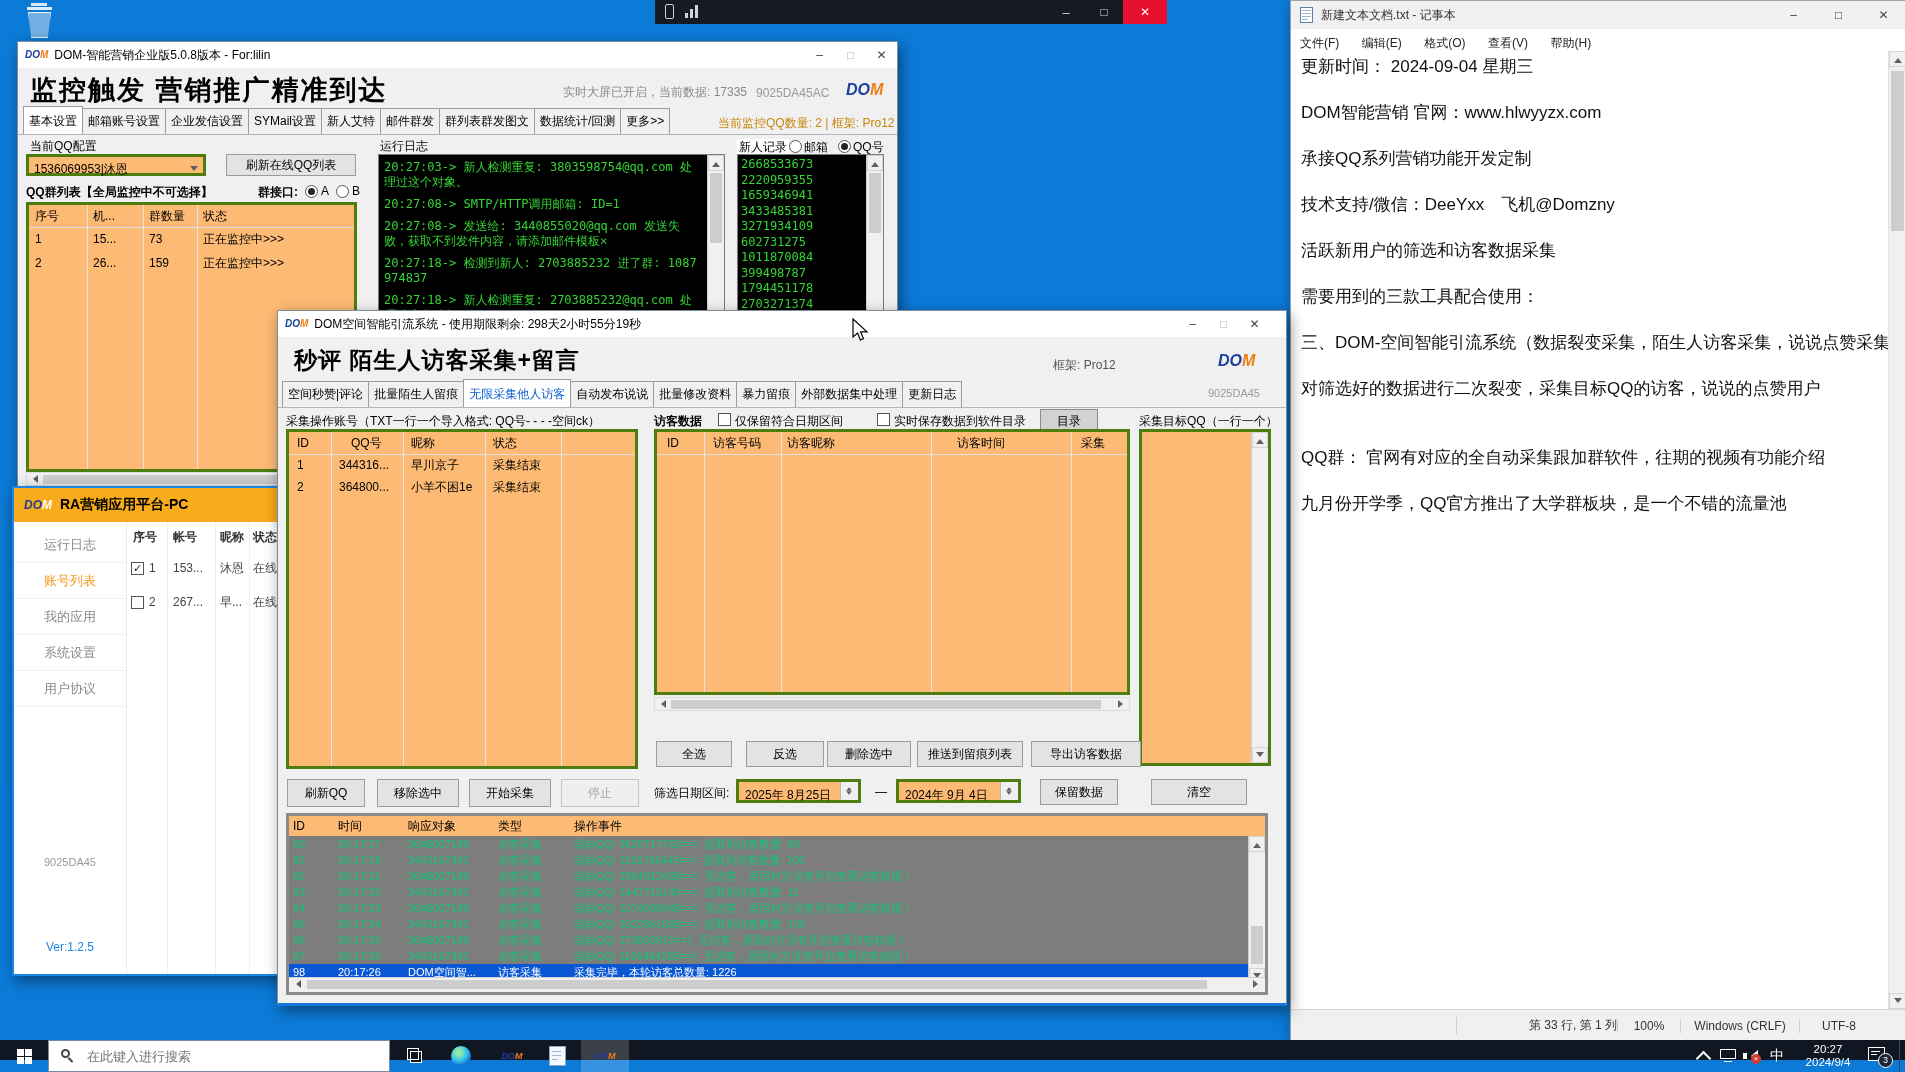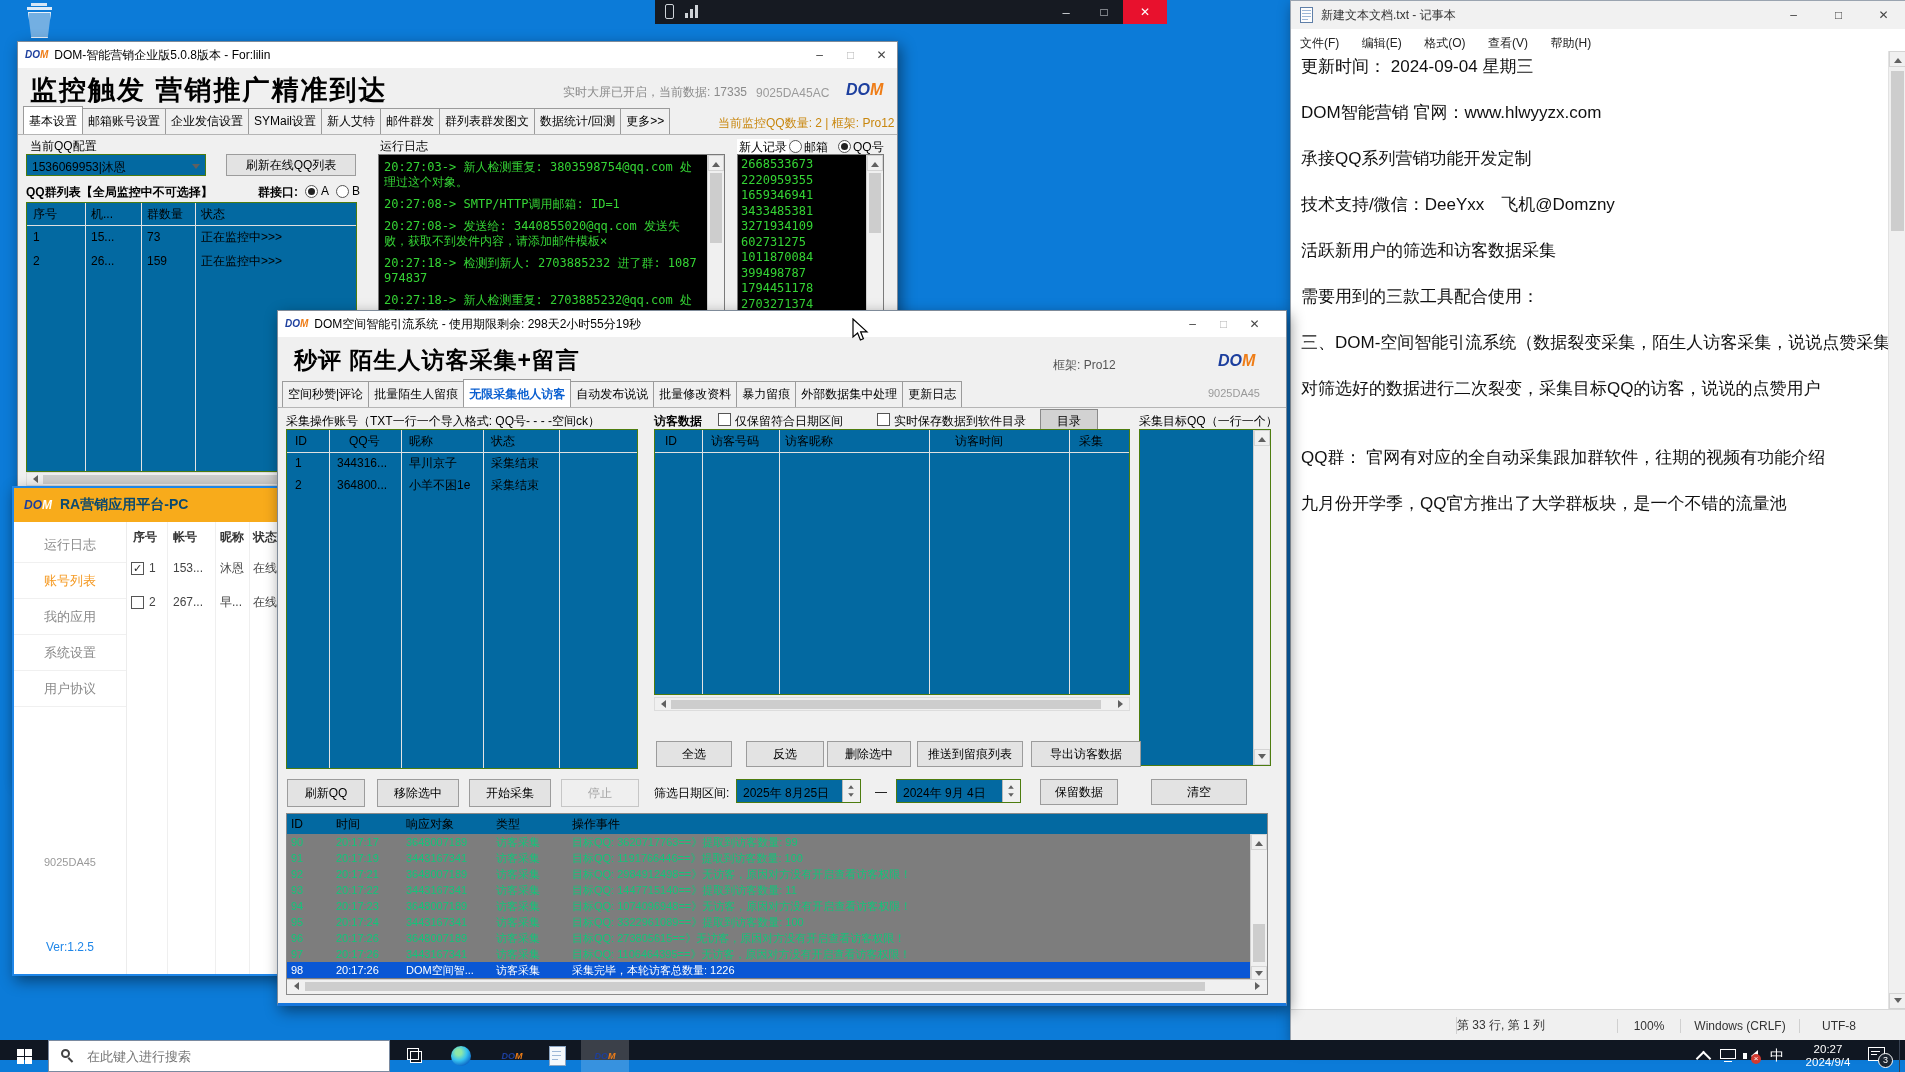--- a/index.html
+++ b/index.html
@@ -11,21 +11,21 @@
   .wbtn{width:31px;height:100%;display:flex;align-items:center;justify-content:center;font-size:12px;color:#444}
   .wbtn.dim{color:#b5b5b5}
   .logo{font-style:italic;font-weight:900;line-height:1}
   .logo i{font-style:italic;color:#1d3f9e}
   .logo u{text-decoration:none;color:#ef7d17}
   .tabs{position:absolute;display:flex;align-items:flex-end}
   .tab{padding:4px 5px;font-size:12px;border:1px solid #9b9b9b;border-bottom:none;background:#f0f0f0;color:#000;margin-right:-1px;white-space:nowrap}
   .tab.on{background:#fff;padding-top:6px}
   .btn{position:absolute;background:#e3e3e3;border:1px solid #9c9c9c;font-size:12px;display:flex;align-items:center;justify-content:center;color:#000;box-sizing:border-box}
   .btn.dis{color:#a5a5a5;background:#efefef;border-color:#c6c6c6}
-  .panel{position:absolute;background:#0369a1;border:1px solid #4d7c0f;box-sizing:border-box}
+  .panel{position:absolute;background:#fdba74;border:3px solid #4d7c0f;box-sizing:border-box}
   .console{position:absolute;background:#000;border:1px solid #7a7a7a;box-sizing:border-box;color:#35d435;font-family:"DejaVu Sans Mono",monospace;font-size:12px;line-height:15px}
   .cline{margin:0 0 5px 0;padding:2px 3px 0 3px;width:316px;word-break:break-all}
   .num{padding:0 0 0 3px;line-height:15.5px}
   .lbl{position:absolute;font-size:12px;color:#000;white-space:nowrap}
   .gridline{position:absolute;top:0;bottom:0;width:1px;background:#e4e4e4}
   .hrow{position:absolute;left:0;right:0;font-size:12px;color:#000}
   .hrow span{position:absolute;white-space:nowrap}
   .cb{position:absolute;width:13px;height:13px;background:#fff;border:1px solid #555;box-sizing:border-box;font-size:11px;line-height:11px;text-align:center;color:#222}
   .rd{position:absolute;width:13px;height:13px;background:#fff;border:1px solid #555;border-radius:50%;box-sizing:border-box}
   .rd.on:after{content:"";position:absolute;left:2px;top:2px;width:7px;height:7px;border-radius:50%;background:#222}
@@ -176,21 +176,21 @@
           <i class="tri-u"></i>
         </span>
       <span class="thumb" style="left:2px;top:18px;width:12px;height:60px"></span>
     </div>
   </div>
 </div>
 
 <div class="win" style="left:12px;top:486px;width:270px;height:486px;border:2px solid #1f86e8;background:#fff;z-index:2">
   <div class="abs" style="left:0;top:0;width:100%;height:34px;background:#f8ab1b;display:flex;align-items:center">
     <span class="logo" style="font-size:12px;margin:0 8px 0 10px"><i>DO</i><u style="color:#fff">M</u></span>
-    <span style="font-size:14px;font-weight:bold;color:#0c4a6e">RA营销应用平台-PC</span>
+    <span style="font-size:14px;font-weight:bold;color:#000000">RA营销应用平台-PC</span>
   </div>
   <div class="abs" style="left:0;top:34px;width:112px;bottom:0;background:#fff;border-right:1px solid #ececec"></div>
   <div class="sideitem" style="top:40px">运行日志</div>
   <div class="sideitem on" style="top:76px">账号列表</div>
   <div class="sideitem" style="top:112px">我的应用</div>
   <div class="sideitem" style="top:148px">系统设置</div>
   <div class="sideitem" style="top:184px">用户协议</div>
   <div class="abs" style="left:0;top:368px;width:112px;text-align:center;font-size:11px;color:#9a9a9a">9025DA45</div>
   <div class="abs" style="left:0;top:452px;width:112px;text-align:center;font-size:12px;color:#1f86e8">Ver:1.2.5</div>
   <div class="abs" style="left:113px;top:34px;right:0;bottom:0;background:#fff;overflow:hidden">
@@ -232,21 +232,21 @@
       <span class="wbtn">✕</span>
     </span>
   </div>
   <div class="lbl" style="left:16px;top:34px;font-size:23px;font-weight:bold;letter-spacing:1px">秒评 陌生人访客采集+留言</div>
   <div class="lbl" style="left:775px;top:46px;color:#555">框架: Pro12</div>
   <span class="logo abs" style="left:940px;top:42px;font-size:16px"><i>DO</i><u>M</u></span>
   <div class="lbl" style="left:930px;top:76px;font-size:11px;color:#9a9a9a">9025DA45</div>
   <div class="tabs" style="left:4px;top:72px;height:24px">
     <span class="tab">空间秒赞|评论</span>
     <span class="tab">批量陌生人留痕</span>
-    <span class="tab on" style="color:#0a5fd0;font-weight:bold">无限采集他人访客</span>
+    <span class="tab on" style="color:#0a5fd0;font-weight:normal">无限采集他人访客</span>
     <span class="tab">自动发布说说</span>
     <span class="tab">批量修改资料</span>
     <span class="tab">暴力留痕</span>
     <span class="tab">外部数据集中处理</span>
     <span class="tab">更新日志</span>
   </div>
   <div class="abs" style="left:0;top:96px;width:100%;height:1px;background:#b5b5b5"></div>
 
   <div class="lbl" style="left:8px;top:102px">采集操作账号（TXT一行一个导入格式: QQ号- - - -空间ck）</div>
   <div class="panel" style="left:8px;top:118px;width:352px;height:340px;overflow:hidden">
@@ -478,21 +478,21 @@
     <span class="sbox" style="left:0;top:0;width:17px">
         <i class="tri-u"></i>
       </span>
     <span class="sbox" style="left:0;bottom:0;width:17px">
         <i class="tri-d"></i>
       </span>
     <span class="thumb" style="left:2px;top:20px;width:13px;height:160px"></span>
   </div>
   <div class="abs" style="left:0;top:1008px;width:100%;height:31px;background:#f0f0f0;border-top:1px solid #d8d8d8;display:flex;align-items:center;font-size:12px;color:#333">
     <span style="flex:1"></span>
-    <span style="width:160px;text-align:left;border-left:1px solid #d0d0d0">第 33 行, 第 1 列</span>
+    <span style="width:160px;text-align:right;border-left:1px solid #d0d0d0">第 33 行, 第 1 列</span>
     <span style="width:62px;text-align:center;border-left:1px solid #d0d0d0">100%</span>
     <span style="width:118px;text-align:center;border-left:1px solid #d0d0d0">Windows (CRLF)</span>
     <span style="width:78px;text-align:center;border-left:1px solid #d0d0d0">UTF-8</span>
     <span style="width:28px"></span>
   </div>
 </div>
 
 <div class="abs" style="left:0;top:1040px;width:1905px;height:20px;background:#101722;z-index:5">
   <div class="tico abs" style="left:0;top:0">
     <span style="position:relative;width:15px;height:15px;display:block">

